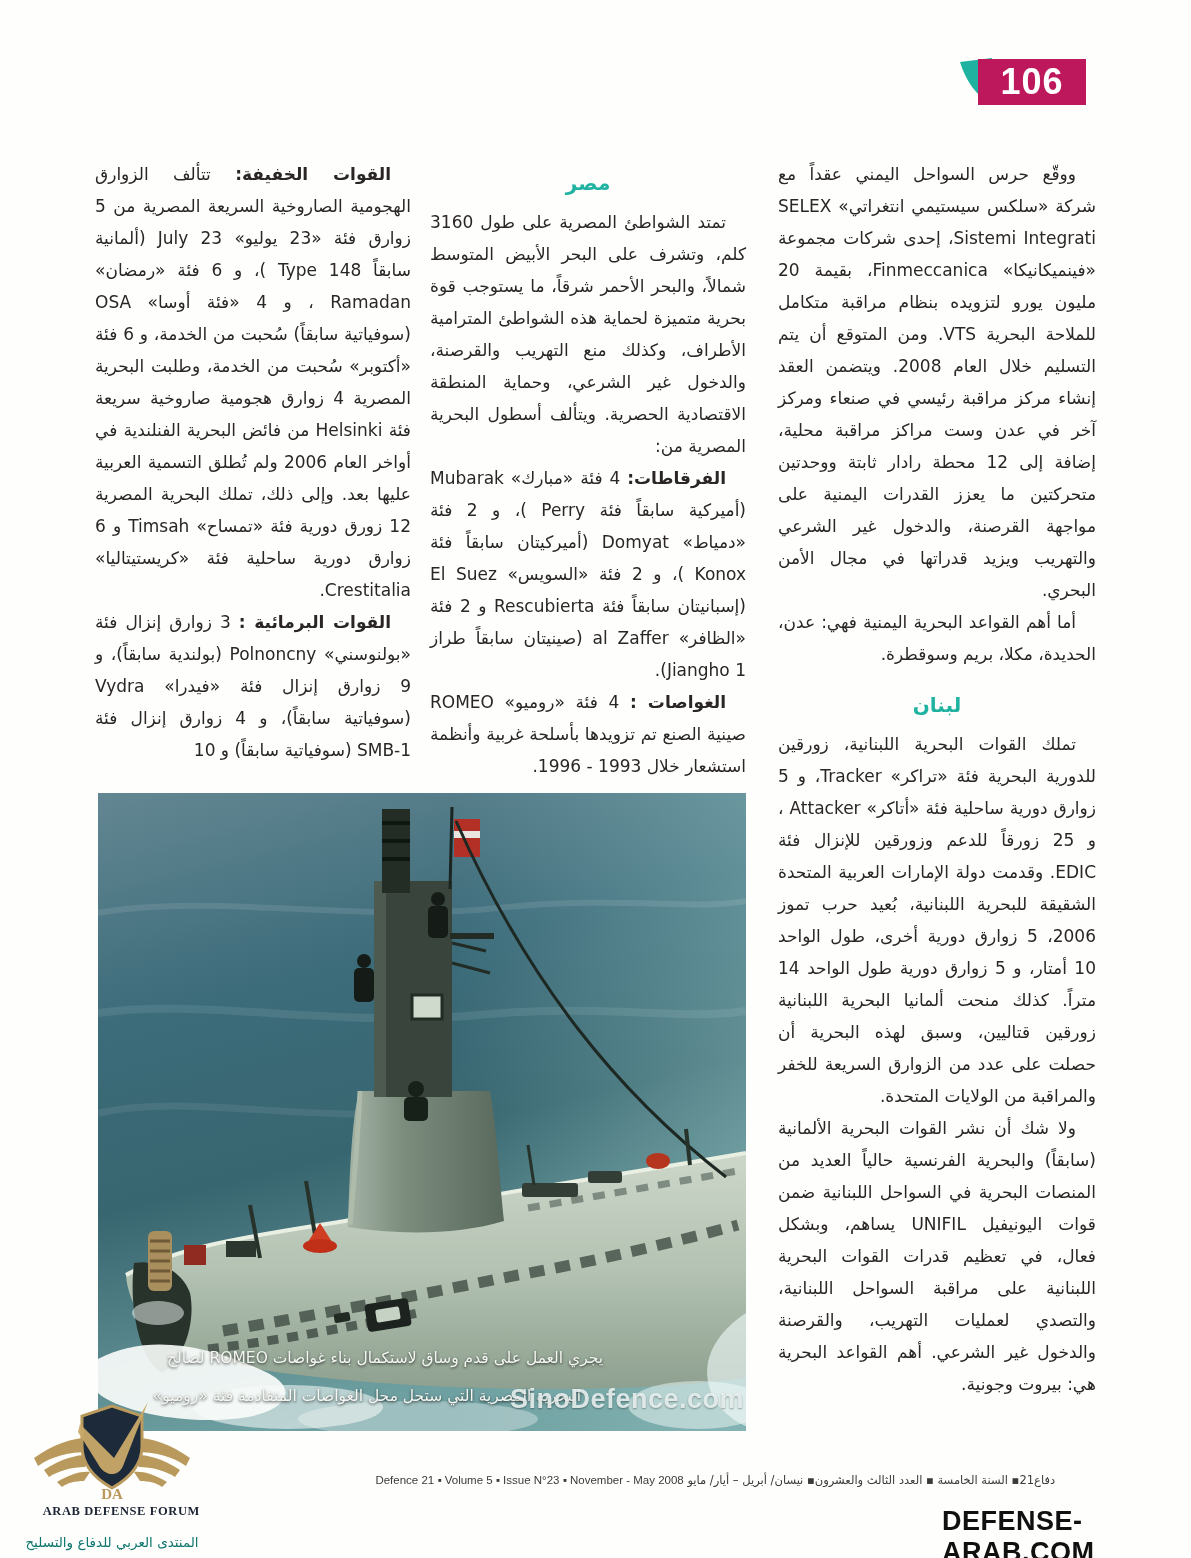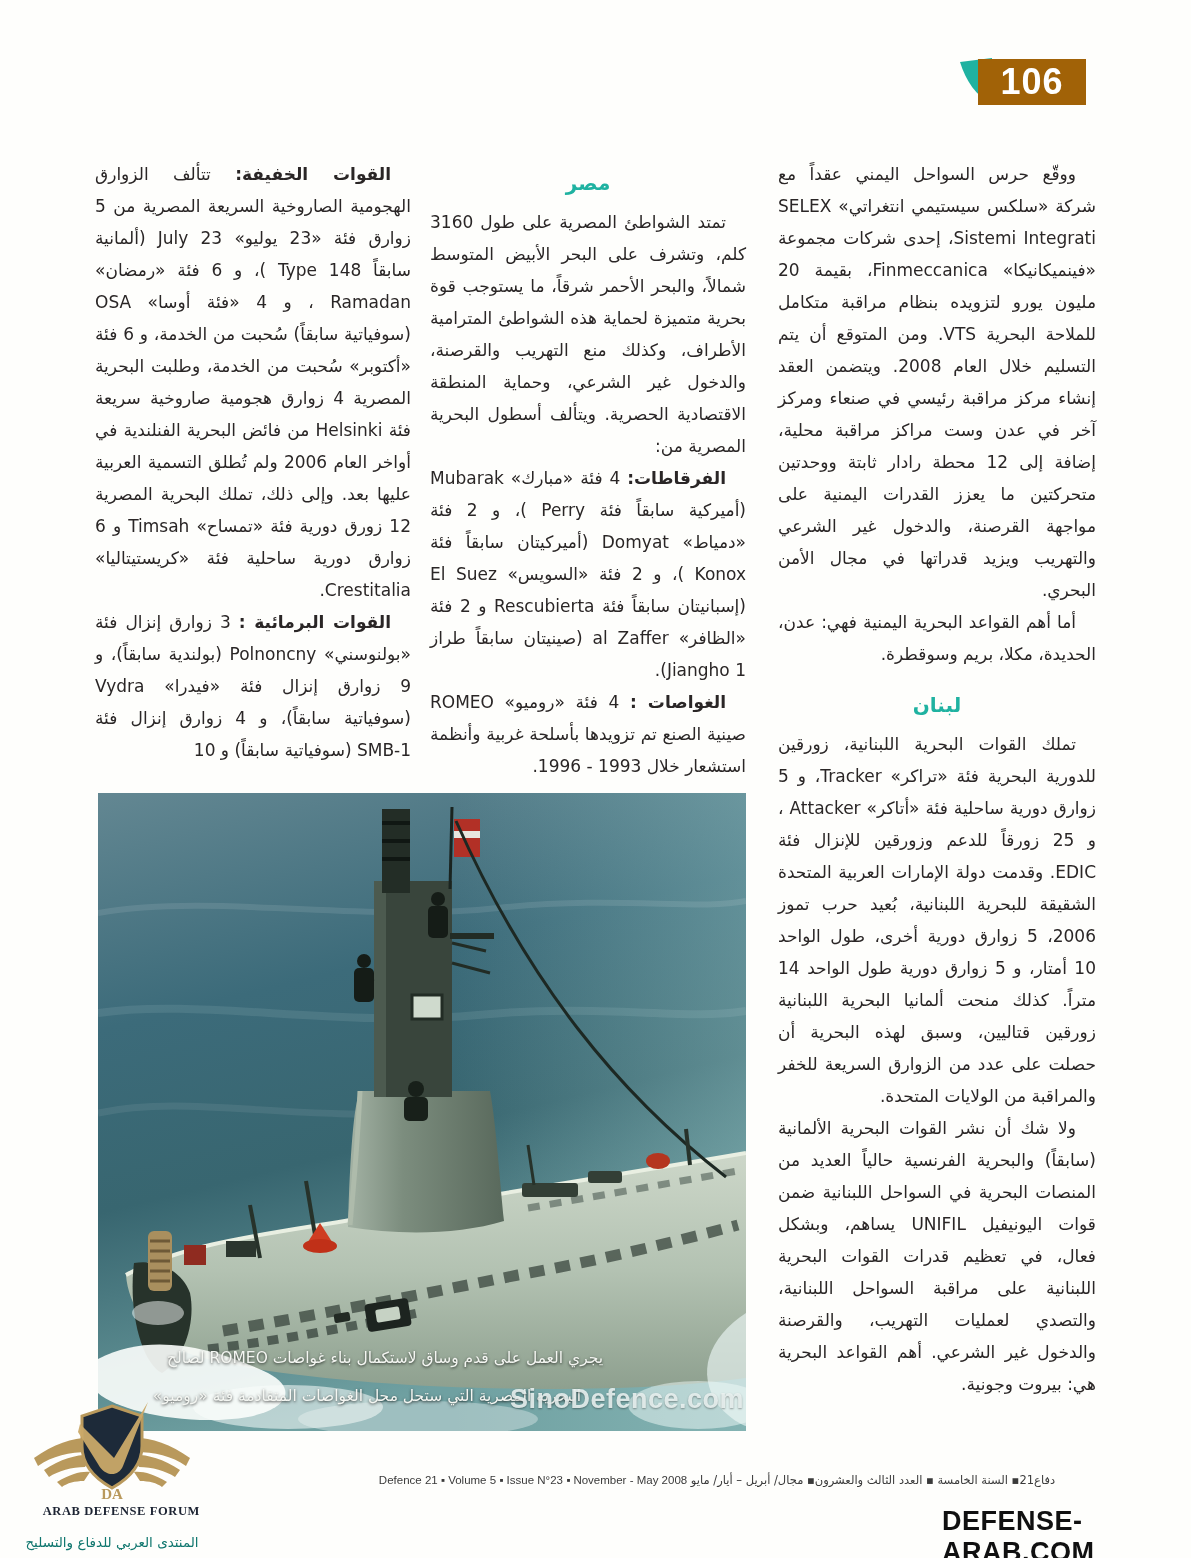--- a/index.html
+++ b/index.html
@@ -6,21 +6,21 @@
   .page{
     position:relative;width:1191px;height:1558px;background:#fefefc;
     font-family:"DejaVu Sans", sans-serif;color:#231f20;overflow:hidden;
     margin:0 auto;
   }
   
   .badge-wrap{position:absolute;left:952px;top:57px;width:146px;height:50px;}
   .badge-swoosh{position:absolute;left:0;top:0;}
   .badge{
     position:absolute;left:26px;top:2px;width:108px;height:46px;
-    background:#a16207;color:#ffffff;font-size:36px;font-weight:bold;
+    background:#be185d;color:#ffffff;font-size:36px;font-weight:bold;
     display:flex;align-items:center;justify-content:center;
     font-family:"Liberation Sans", sans-serif;letter-spacing:1px;
   }
   
   .col{
     position:absolute;direction:rtl;text-align:justify;
     font-size:17px;line-height:32px;color:#2a2626;
   }
   .col p{margin:0;text-indent:20px;}
   .lead{font-weight:bold;}
@@ -196,21 +196,21 @@
 
       <path d="M648,520 C610,545 598,580 620,612 C632,626 644,632 648,633 Z" fill="rgba(235,246,244,0.65)"></path>
       <ellipse cx="600" cy="612" rx="70" ry="24" fill="rgba(240,250,248,0.5)"></ellipse>
     </svg>
     <div class="cap cap1">يجري العمل على قدم وساق لاستكمال بناء غواصات ROMEO لصالح</div>
     <div class="cap cap2">البحرية المصرية التي ستحل محل الغواصات المتقادمة فئة «روميو»</div>
     <div class="photo-watermark">SinoDefence.com</div>
   </figure>
 
   <div class="footer-line">
-    <span>دفاع21▪ السنة الخامسة ▪ العدد الثالث والعشرون▪ مجال/ أبريل – أيار/ مايو</span>
+    <span>دفاع21▪ السنة الخامسة ▪ العدد الثالث والعشرون▪ نيسان/ أبريل – أيار/ مايو</span>
     <span class="en">Defence 21 ▪ Volume 5 ▪ Issue N°23 ▪ November - May  2008</span>
   </div>
 
   <div class="logo">
     <svg width="176" height="104" viewBox="0 0 176 104">
 
       <g fill="#b9995c">
         <path d="M10,60 C32,44 54,38 72,40 L64,54 C46,54 28,58 14,68 Z"></path>
         <path d="M20,72 C38,60 56,56 68,57 L61,69 C48,69 34,73 25,79 Z"></path>
         <path d="M33,84 C46,76 58,73 66,74 L60,83 C51,83 43,85 38,89 Z"></path>

